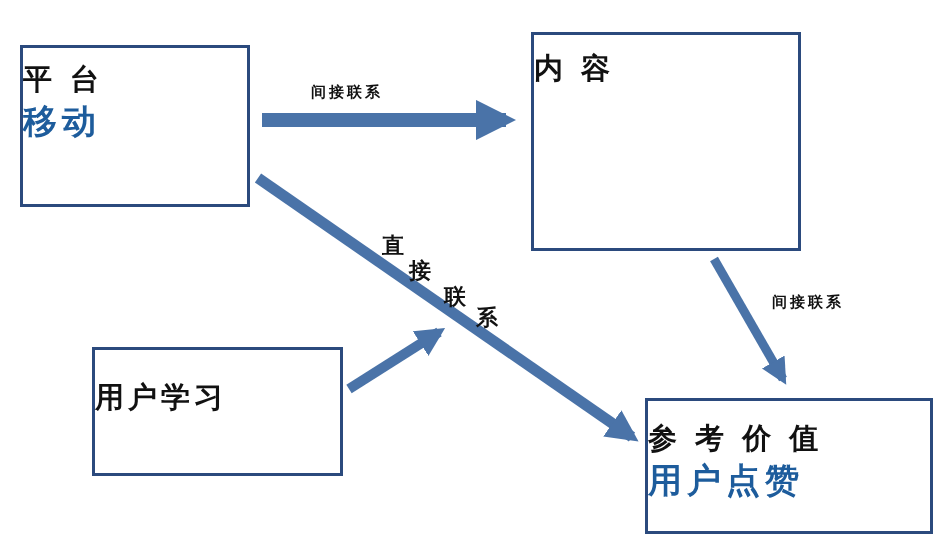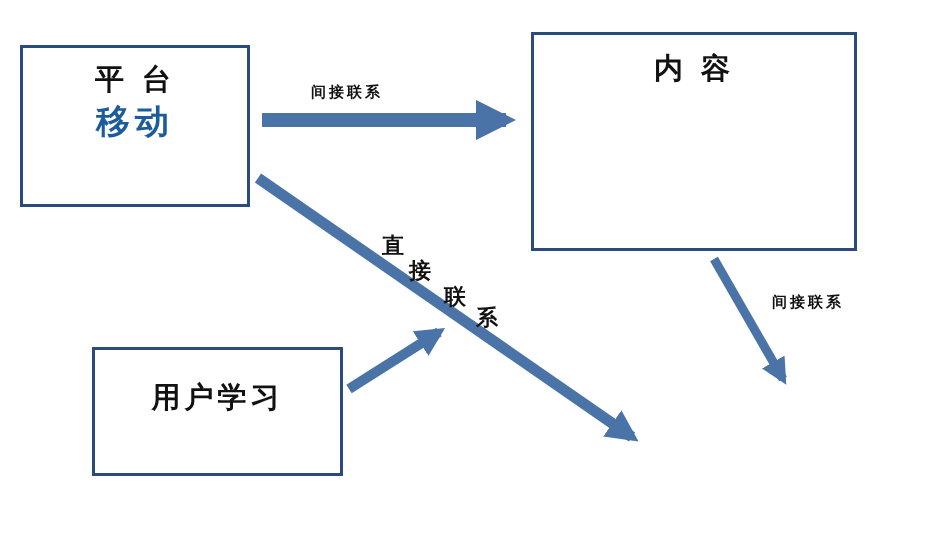--- a/index.html
+++ b/index.html
@@ -8,37 +8,37 @@
   #canvas {
     position:relative; width:946px; height:548px;
     background:#ffffff; overflow:hidden;
   }
   svg.arrows { position:absolute; left:0; top:0; width:946px; height:548px; }
   .shaft { stroke:var(--arrow,#4a73a8); fill:none; }
   .head  { fill:var(--arrow,#4a73a8); }
   .box {
     position:absolute; background:#ffffff;
     border:3px solid var(--box-border,#2b4a7d);
-    display:flex; flex-direction:column; align-items:center;
+    display:flex; flex-direction:column; align-items:flex-start;
   }
   .bline { font-weight:bold; text-align:center; white-space:nowrap;
            height:42px; line-height:42px; }
   .title { font-size:29px; color:var(--black-text,#111111); letter-spacing:4px; }
   .item  { font-size:34px; color:var(--blue-text,#1d5c9c); letter-spacing:5px; }
   .arrow-label {
     position:absolute; font-size:15px; font-weight:bold;
     color:var(--black-text,#111111); letter-spacing:3px; white-space:nowrap;
   }
   .diag-char {
     position:absolute; font-size:22px; font-weight:bold;
     color:var(--black-text,#111111); line-height:26px;
   }
   
   #box-platform  { left:20px;  top:45px;  width:230px; height:162px; padding-top:10px; }
-  #box-content   { left:531px; top:32px;  width:326px; height:219px; padding-top:12px; }
+  #box-content   { left:531px; top:32px;  width:270px; height:219px; padding-top:12px; }
   #box-learning  { left:92px;  top:347px; width:251px; height:129px; padding-top:26px; }
   #box-reference { left:645px; top:398px; width:288px; height:136px; padding-top:16px; }
 </style>
 </head>
 <body>
 
 <div id="canvas">
 
   <svg class="arrows" viewBox="0 0 946 548" xmlns="http://www.w3.org/2000/svg">
     <defs>
@@ -58,20 +58,24 @@
   </div>
 
   <div class="box" id="box-content">
     <div class="bline title">内 容</div>
   </div>
 
   <div class="box" id="box-learning">
     <div class="bline title">用户学习</div>
   </div>
 
+  <div class="box" id="box-reference">
+    <div class="bline title">参 考 价 值</div>
+    <div class="bline item">用户点赞</div>
+  </div>
 
   <div class="arrow-label" style="left:311px; top:83px;">间接联系</div>
 
   <span class="diag-char" style="left:382px; top:233px;">直</span>
   <span class="diag-char" style="left:409px; top:258px;">接</span>
   <span class="diag-char" style="left:444px; top:284px;">联</span>
   <span class="diag-char" style="left:476px; top:305px;">系</span>
 
   <div class="arrow-label" style="left:772px; top:293px;">间接联系</div>
 

